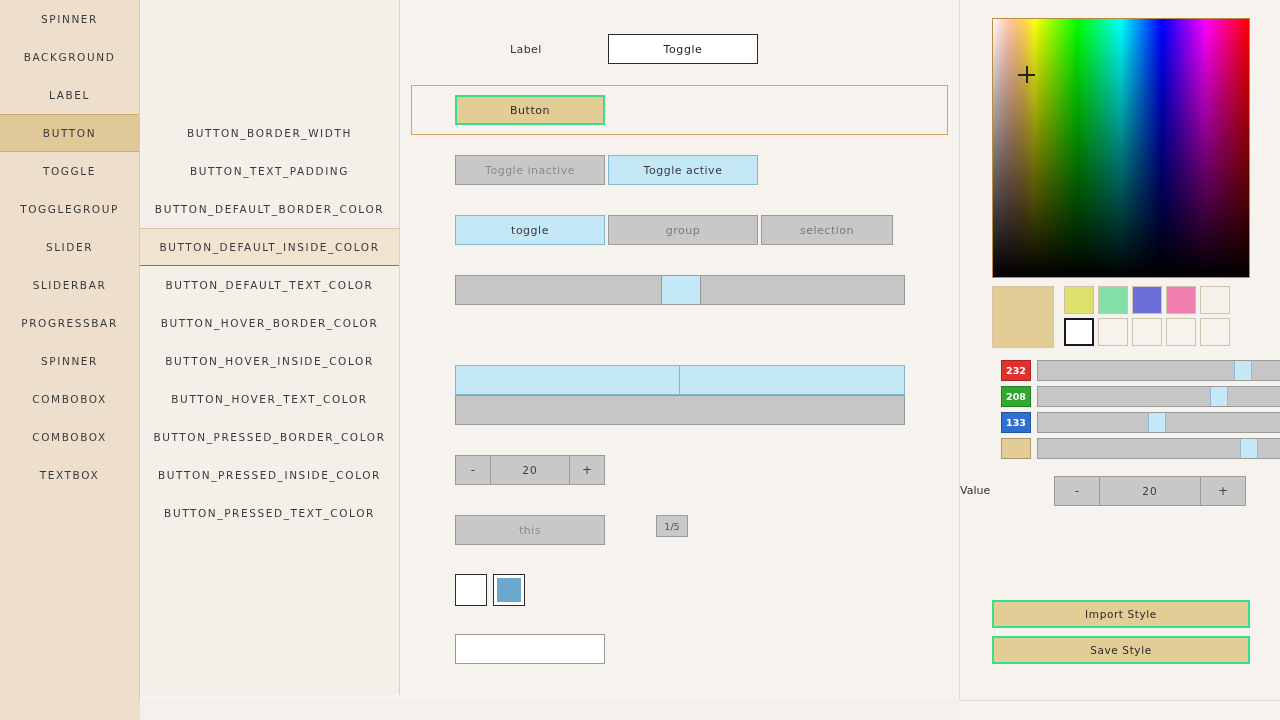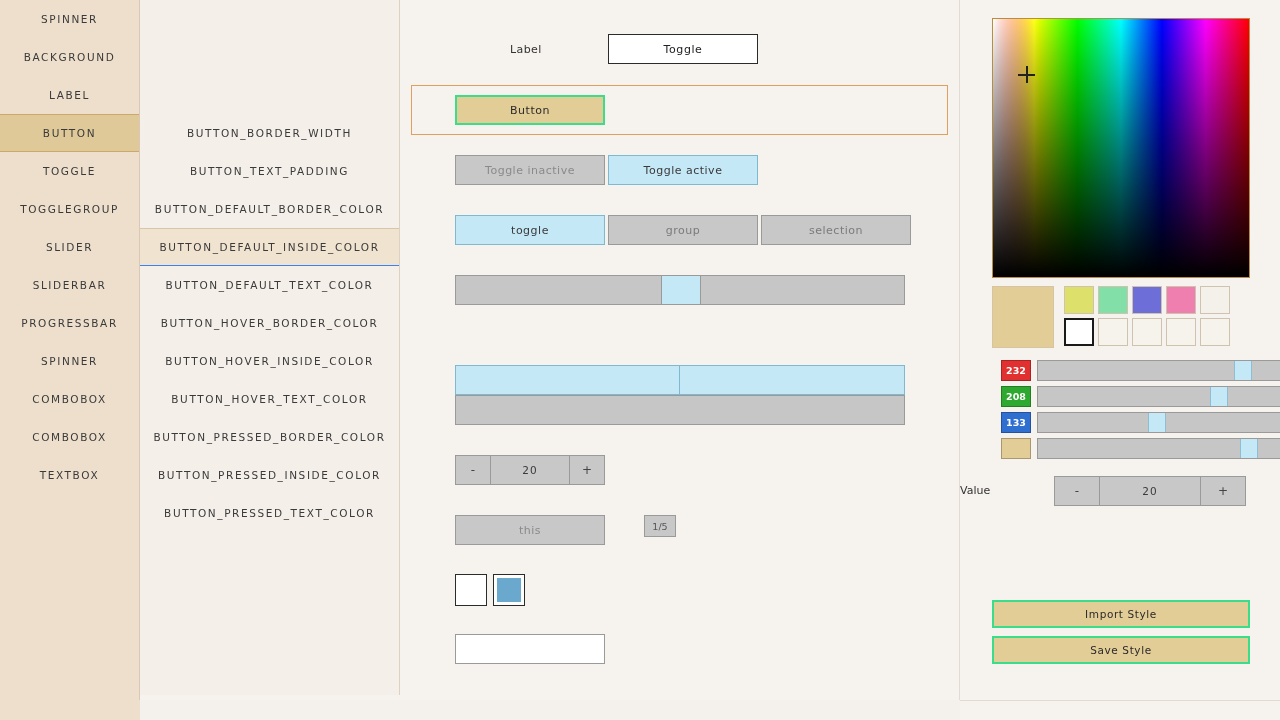--- a/index.html
+++ b/index.html
@@ -412,41 +412,41 @@
     <div class="row textbox" style="left:208px; top:34px; width:150px;">Toggle</div>
 
     <div class="row panel-box" style="left:11px; top:85px; width:537px; height:50px;"></div>
     <div class="row btn-default" style="left:55px; top:95px; width:150px;">Button</div>
 
     <div class="row tgl inactive" style="left:55px; top:155px; width:150px;text-align:center;">Toggle inactive</div>
     <div class="row tgl active" style="left:208px; top:155px; width:150px;">Toggle active</div>
 
     <div class="row tgl active" style="left:55px; top:215px; width:150px;">toggle</div>
     <div class="row tgl grp-off" style="left:208px; top:215px; width:150px;">group</div>
-    <div class="row tgl grp-off" style="left:361px; top:215px; width:150px;">selection</div>
+    <div class="row tgl grp-off" style="left:361px; top:215px; width:132px;">selection</div>
 
     <div class="row slider-track" style="left:55px; top:275px; width:450px;">
       <div class="slider-knob" style="left:205px;"></div>
     </div>
 
     <div class="row sliderbar" style="left:55px; top:335px; width:450px;">
       <div class="sliderbar-fill" style="width:224px;"></div>
     </div>
 
     <div class="row progressbar" style="left:55px; top:395px; width:450px;"></div>
 
     <div class="row" style="left:55px; top:455px; display:flex;">
       <div class="spin-btn">-</div>
       <div class="spin-val">20</div>
       <div class="spin-btn">+</div>
     </div>
 
     <div class="row" style="left:55px; top:515px; display:flex; align-items:flex-start;gap:34px;">
       <div class="combo-main">this</div>
-      <div class="combo-count" style="margin-left:5px;">1/5</div>
+      <div class="combo-count" style="margin-left:17px;">1/5</div>
     </div>
 
     <div class="row" style="left:55px; top:574px; display:flex; gap:6px;">
       <div class="checkbox-off"></div>
       <div class="checkbox-on">
           <i></i>
         </div>
     </div>
 
     <div class="row bottom-textbox" style="left:55px; top:634px;" title=""></div>

